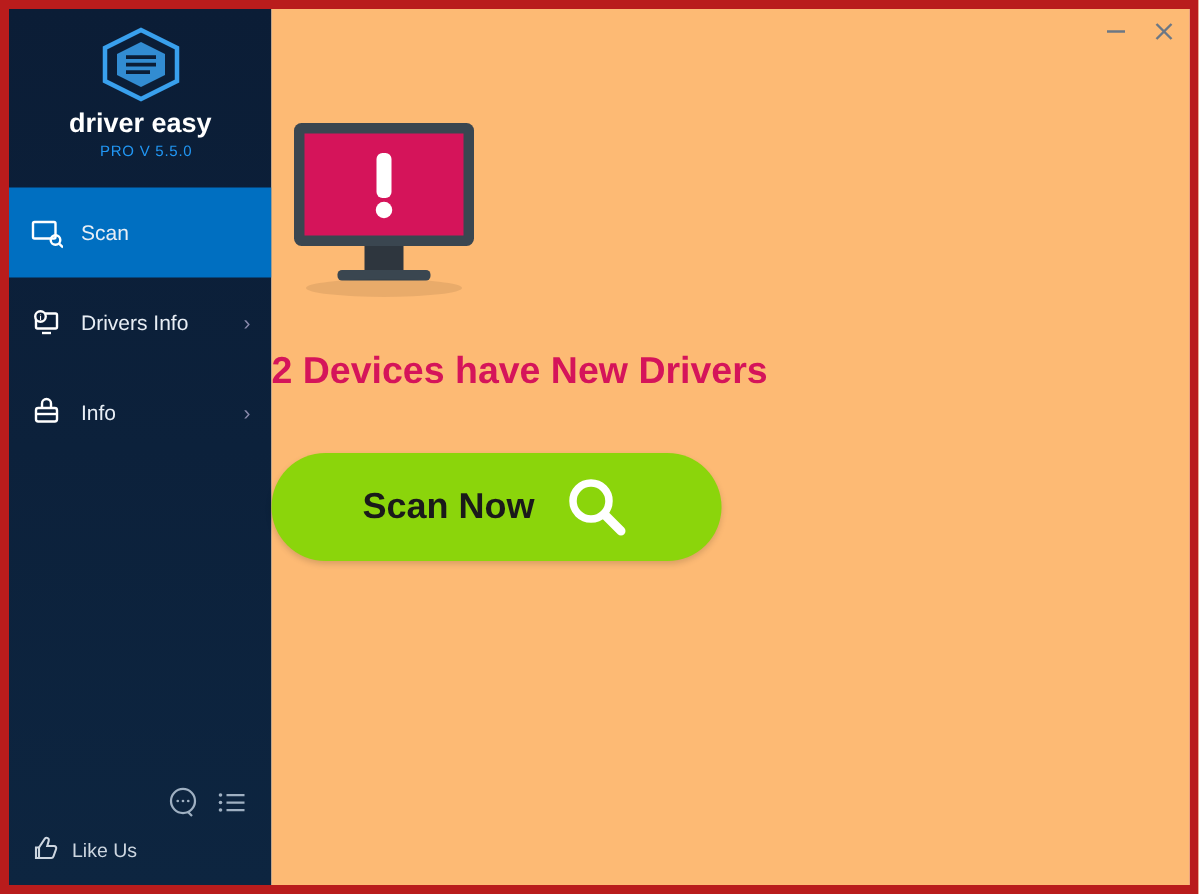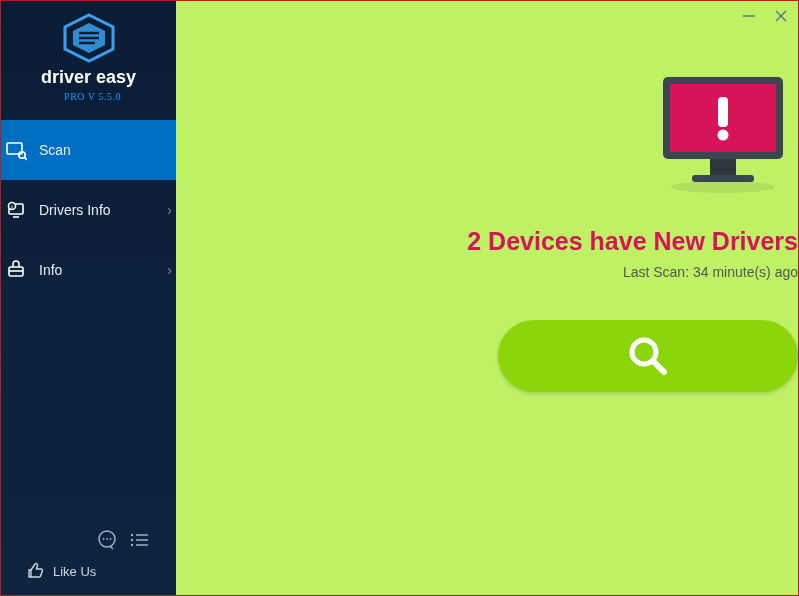--- a/index.html
+++ b/index.html
@@ -1,33 +1,33 @@
 <!DOCTYPE html>
 <html><head>
 <meta charset="utf-8">
 <style>
 * { margin: 0; padding: 0; box-sizing: border-box; font-family: Arial, sans-serif; }
 body { width: 799px; height: 596px; overflow: hidden; background: #fff; }
-.app { display: flex; width: 100%; height: 100%; border: 1px solid #b91c1c; }
+.app { display: flex; width: 100%; height: 100%; border: 6px solid #b91c1c; }
 .sidebar { width: 175px; background: linear-gradient(to bottom, #0b1d36 0%, #0d2540 100%); display: flex; flex-direction: column; color: #fff; }
 .logo-area { padding: 12px 0 18px 0; text-align: center; }
 .logo-area svg { display: block; margin: 0 auto 4px; }
 .logo-text { font-size: 18px; font-weight: bold; color: #fff; }
-.logo-version { font-size: 10px; color: #2196f3; letter-spacing: 0.5px; margin-top: 3px; text-align: center; padding-left: 8px; font-family: Liberation Serif, serif; }
+.logo-version { font-size: 10px; color: #2196f3; letter-spacing: 0.5px; margin-top: 3px; text-align: center; padding-left: 8px; }
 .nav { flex: 1; }
-.nav-item { display: flex; align-items: center; height: 60px; padding: 0 4px; color: #e8eef5; font-size: 14px; cursor: pointer; position: relative; }
+.nav-item { display: flex; align-items: center; height: 60px; padding: 0 14px; color: #e8eef5; font-size: 14px; cursor: pointer; position: relative; }
 .nav-item.active { background: #006fc1; }
 .nav-item .icon { width: 22px; height: 22px; margin-right: 12px; display: flex; align-items: center; justify-content: center; }
 .nav-item .chevron { margin-left: auto; font-size: 14px; color: #88a; }
-.sidebar-bottom { padding: 10px 24px 14px; }
+.sidebar-bottom { padding: 10px 14px 14px; }
 .bottom-icons { display: flex; justify-content: flex-end; margin-bottom: 8px; }
 .bottom-icons .bicon { width: 26px; height: 26px; margin-left: 6px; display: flex; align-items: center; justify-content: center; cursor: pointer; }
 .likeus { display: flex; align-items: center; color: #cdd6e0; font-size: 13px; cursor: pointer; }
 .likeus .icon { width: 20px; height: 20px; margin-right: 8px; display:flex; align-items:center; justify-content:center; }
-.main { flex: 1; position: relative; background: #bef264; display: flex; flex-direction: column; align-items: flex-end; }
+.main { flex: 1; position: relative; background: #fdba74; display: flex; flex-direction: column; align-items: flex-start; }
 .window-controls { position: absolute; top: 6px; right: 8px; display: flex; gap: 14px; }
 .window-controls .ctrl { width: 18px; height: 18px; display: flex; align-items: center; justify-content: center; cursor: pointer; color: #6b7785; }
 .monitor-wrap { margin-top: 70px; }
 .status-headline { margin-top: 22px; color: #d5145a; font-size: 25px; font-weight: bold; }
 .last-scan { margin-top: 8px; color: #555; font-size: 14px; }
 .scan-btn { margin-top: 40px; width: 300px; height: 72px; border-radius: 36px; background: #8bd50b; display: flex; align-items: center; justify-content: center; cursor: pointer; box-shadow: 0 2px 4px rgba(0,0,0,0.15); }
 .scan-btn .label { font-size: 24px; font-weight: bold; color: #1a1a1a; margin-right: 20px; }
 .scan-btn svg { display: block; }
 </style>
 </head>
@@ -141,23 +141,23 @@
         <path d="M63 59 v-28 a12 12 0 0 1 24 0 v28" fill="none"></path>
         <rect x="70" y="26" width="10" height="30" rx="4" fill="#fff"></rect>
         <circle cx="75" cy="64" r="5.5" fill="#fff"></circle>
         <rect x="62" y="88" width="26" height="16" fill="#2e363e"></rect>
         <rect x="44" y="104" width="62" height="7" rx="3" fill="#3a4650"></rect>
         <ellipse cx="75" cy="116" rx="52" ry="6" fill="#000" opacity="0.08"></ellipse>
       </svg>
     </div>
 
     <div class="status-headline">2 Devices have New Drivers</div>
-    <div class="last-scan">Last Scan: 34 minute(s) ago</div>
 
     <div class="scan-btn">
+      <span class="label">Scan Now</span>
       <svg width="44" height="44" viewBox="0 0 44 44">
         <circle cx="18" cy="18" r="12" fill="none" stroke="#fff" stroke-width="5"></circle>
         <line x1="27" y1="27" x2="38" y2="38" stroke="#fff" stroke-width="6" stroke-linecap="round"></line>
       </svg>
     </div>
   </div>
 
 </div>
 
 </body></html>

